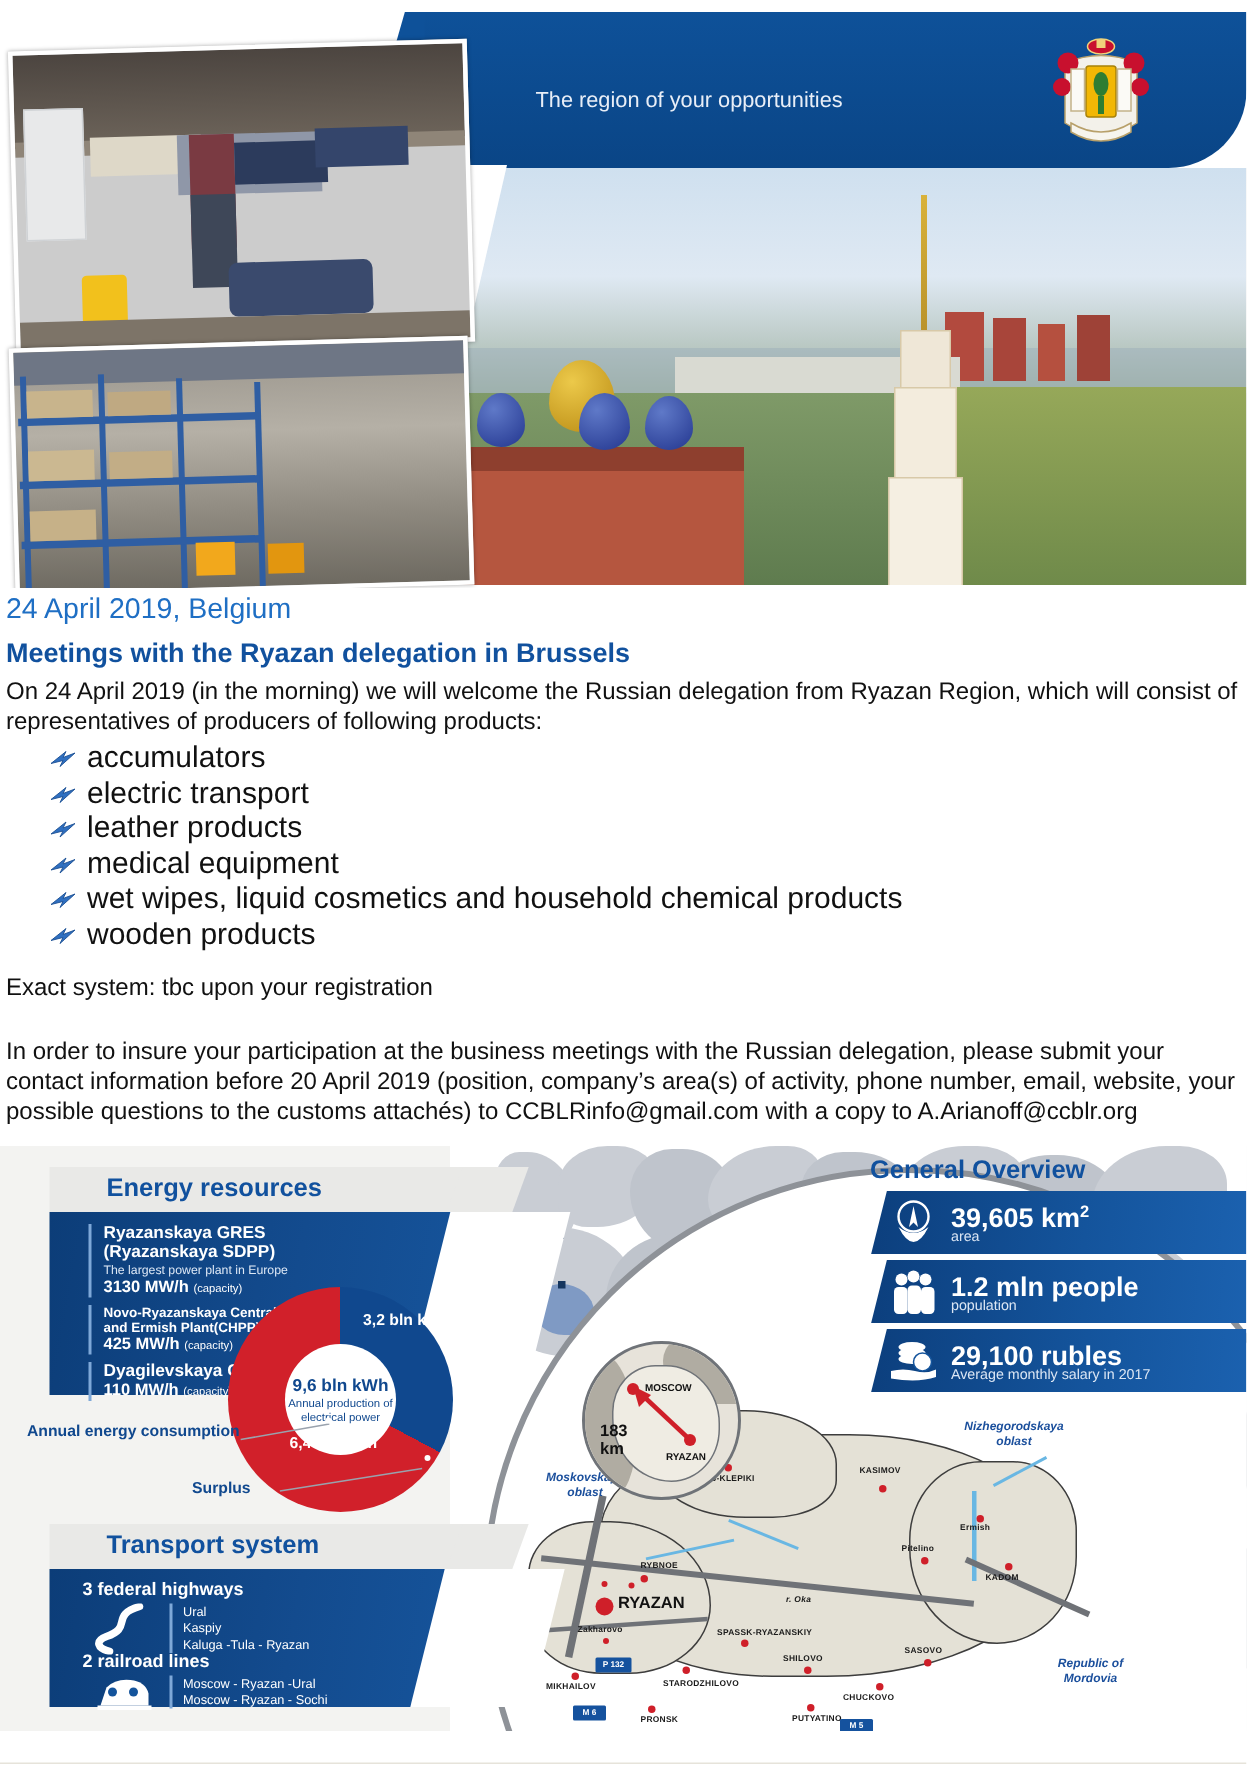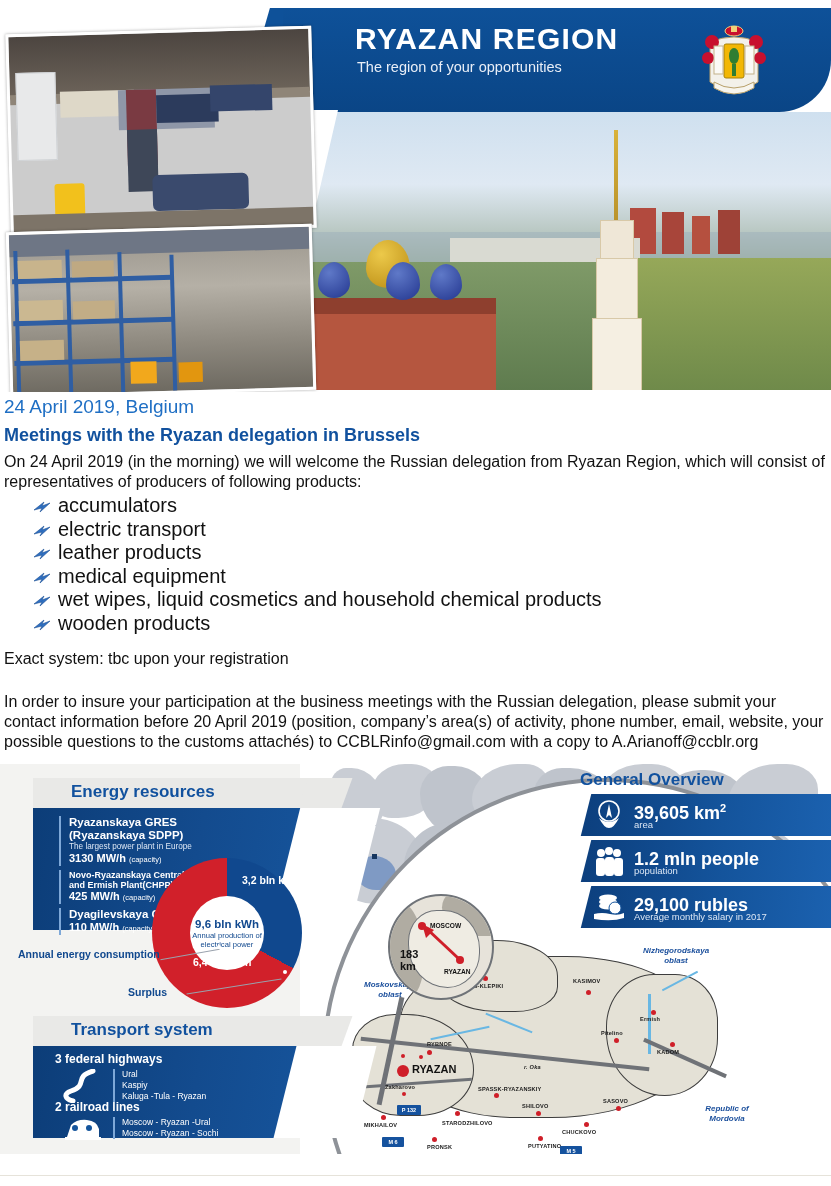--- a/index.html
+++ b/index.html
@@ -206,21 +206,20 @@
     <div class="bldg" style="left:2px;top:126px;width:160px;height:5px;background:#2f5ea3;"></div>
     <div class="bldg" style="left:8px;top:26px;width:44px;height:18px;background:#c8b48c;"></div>
     <div class="bldg" style="left:62px;top:28px;width:42px;height:16px;background:#bfa982;"></div>
     <div class="bldg" style="left:8px;top:66px;width:44px;height:20px;background:#cbb891;"></div>
     <div class="bldg" style="left:62px;top:68px;width:42px;height:18px;background:#c2ad86;"></div>
     <div class="bldg" style="left:8px;top:106px;width:44px;height:20px;background:#c6b188;"></div>
     <div class="bldg" style="left:118px;top:130px;width:26px;height:22px;background:#f2a81c;"></div>
     <div class="bldg" style="left:166px;top:132px;width:24px;height:20px;background:#e2960f;"></div>
   </div>
 
-  <div class="hero-title">RYAZAN REGION</div>
   <div class="hero-sub">The region of your opportunities</div>
 
   <svg class="crest" viewBox="0 0 68 80">
     <ellipse cx="34" cy="7" rx="9" ry="5" fill="#c8102e" stroke="#f0d27a"></ellipse>
     <rect x="31" y="2" width="6" height="6" fill="#f0d27a"></rect>
     <path d="M10 18 Q34 8 58 18 L58 58 Q34 74 10 58 Z" fill="#f3f1ea" stroke="#b8a06a"></path>
     <circle cx="12" cy="18" r="7" fill="#c8102e"></circle>
       <circle cx="56" cy="18" r="7" fill="#c8102e"></circle>
     <circle cx="8" cy="34" r="6" fill="#c8102e"></circle>
       <circle cx="60" cy="34" r="6" fill="#c8102e"></circle>

